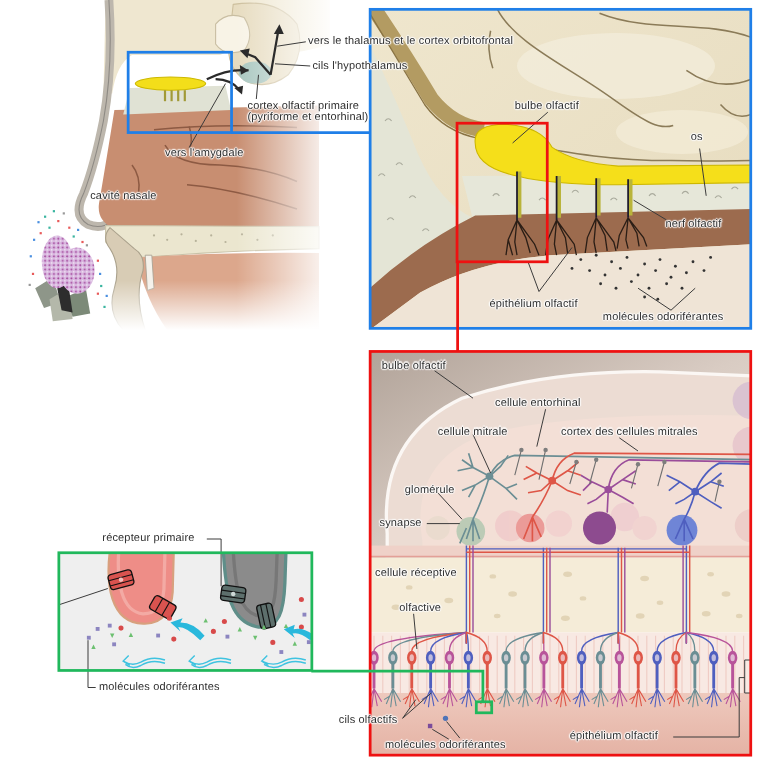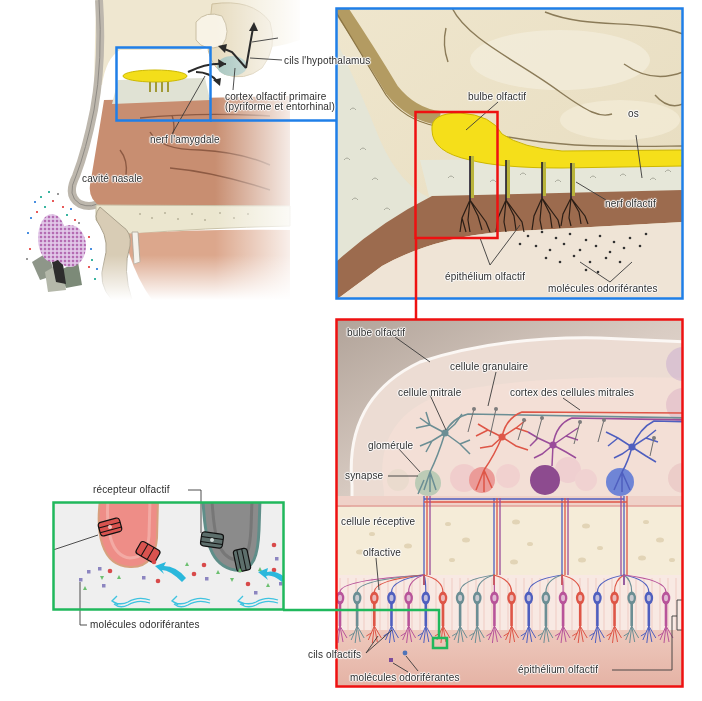--- a/index.html
+++ b/index.html
@@ -641,39 +641,40 @@
     <rect x="336.5" y="8.5" width="346" height="290" stroke="#1f7fe8"></rect>
     <rect x="415.5" y="112" width="82" height="126" stroke="#ee1111"></rect>
     <line x1="416" y1="238" x2="416" y2="320" stroke="#ee1111"></line>
     <rect x="336.5" y="319.5" width="346" height="367" stroke="#ee1111"></rect>
     <rect x="53.5" y="502.5" width="230" height="107" stroke="#20b85c"></rect>
     <polyline points="283,610 439,610 439,638" stroke="#20b85c"></polyline>
     <rect x="433" y="638" width="14" height="10" stroke="#20b85c"></rect>
   </g>
 </svg>
 
+<div class="lbl" style="left:280px;top:32px">vers le thalamus et le cortex orbitofrontal</div>
 <div class="lbl" style="left:284px;top:55px">cils l'hypothalamus</div>
 <div class="lbl" style="left:225px;top:91px">cortex olfactif primaire</div>
 <div class="lbl" style="left:225px;top:101px">(pyriforme et entorhinal)</div>
-<div class="lbl" style="left:150px;top:134px">nerf l'amygdale</div>
+<div class="lbl" style="left:150px;top:134px">vers l'amygdale</div>
 <div class="lbl" style="left:82px;top:173px">cavité nasale</div>
 
 <div class="lbl" style="left:468px;top:91px">bulbe olfactif</div>
-<div class="lbl" style="left:628px;top:108px">os</div>
+<div class="lbl" style="left:628px;top:119px">os</div>
 <div class="lbl" style="left:605px;top:198px">nerf olfactif</div>
 <div class="lbl" style="left:445px;top:271px">épithélium olfactif</div>
 <div class="lbl" style="left:548px;top:283px">molécules odoriférantes</div>
 
 <div class="lbl" style="left:347px;top:327px">bulbe olfactif</div>
-<div class="lbl" style="left:450px;top:361px">cellule granulaire</div>
+<div class="lbl" style="left:450px;top:361px">cellule entorhinal</div>
 <div class="lbl" style="left:398px;top:387px">cellule mitrale</div>
 <div class="lbl" style="left:510px;top:387px">cortex des cellules mitrales</div>
 <div class="lbl" style="left:368px;top:440px">glomérule</div>
 <div class="lbl" style="left:345px;top:470px">synapse</div>
 <div class="lbl" style="left:341px;top:516px">cellule réceptive</div>
 <div class="lbl" style="left:363px;top:547px">olfactive</div>
 <div class="lbl" style="left:308px;top:649px">cils olfactifs</div>
 <div class="lbl" style="left:350px;top:672px">molécules odoriférantes</div>
 <div class="lbl" style="left:518px;top:664px">épithélium olfactif</div>
 
-<div class="lbl" style="left:93px;top:484px">récepteur olfactif</div>
+<div class="lbl" style="left:93px;top:484px">récepteur primaire</div>
 <div class="lbl" style="left:90px;top:619px">molécules odoriférantes</div>
 </div>
 
 </body></html>

